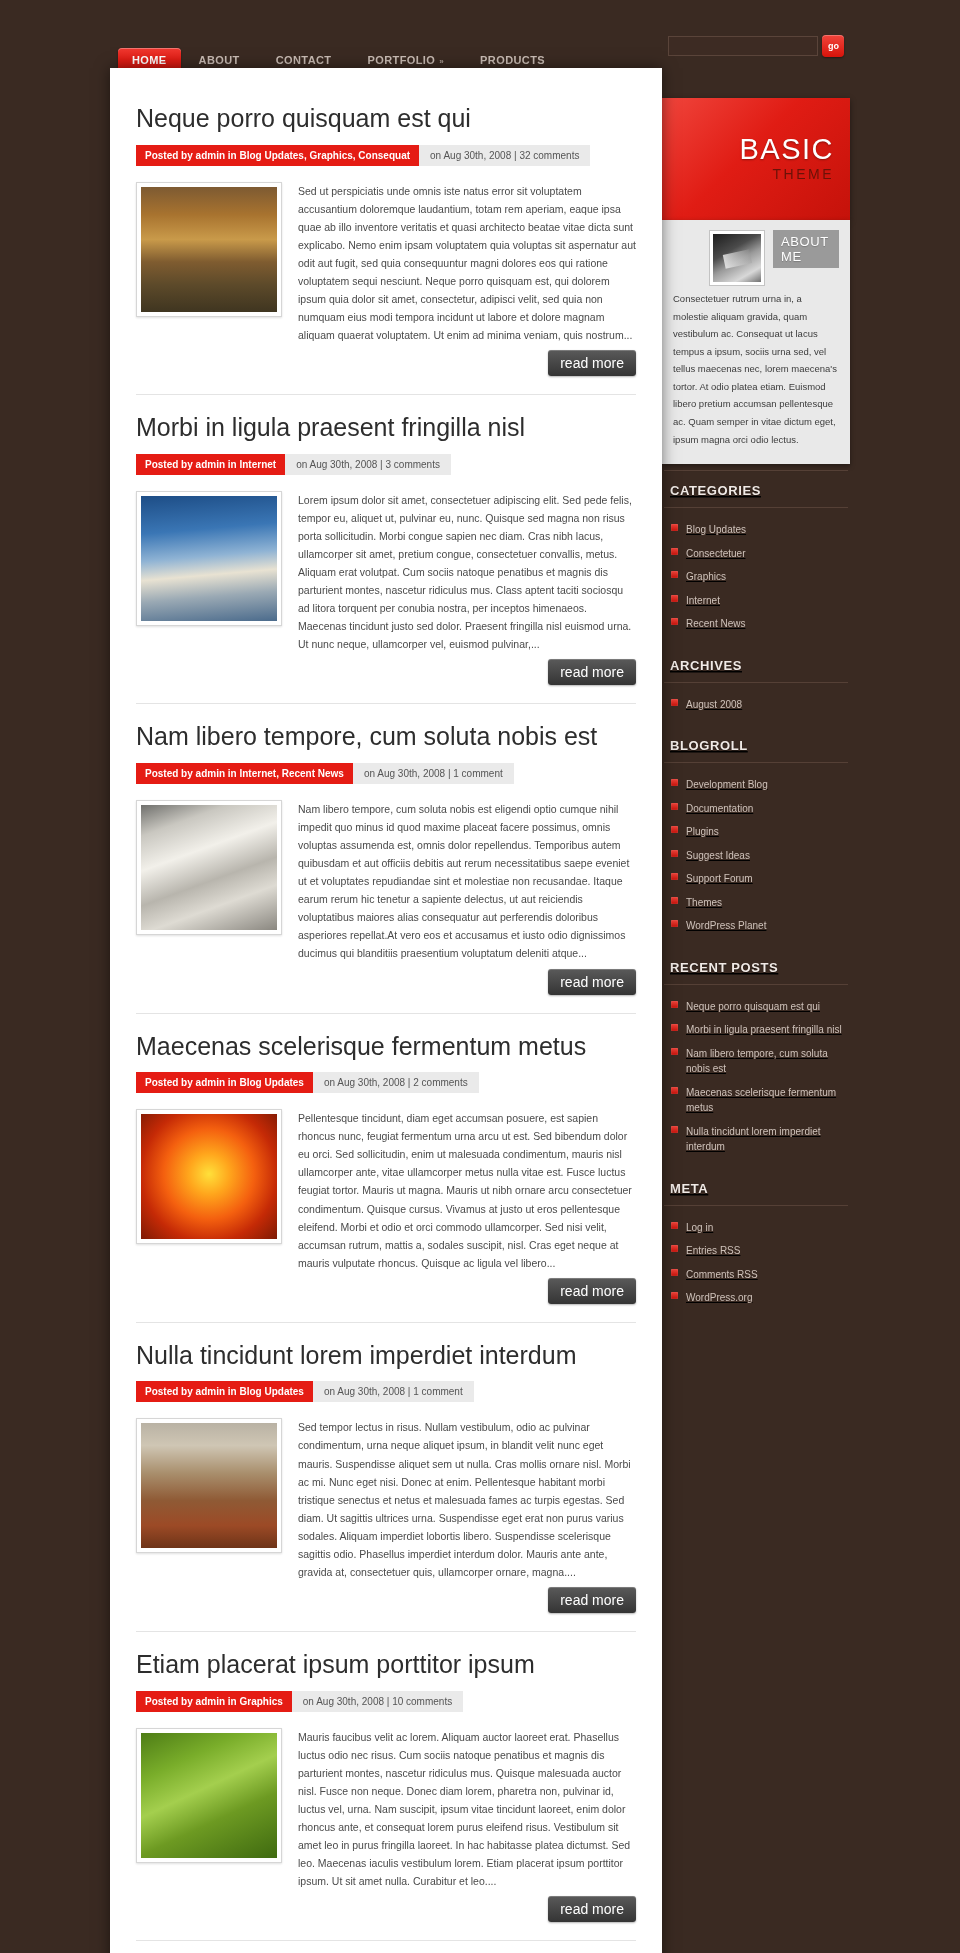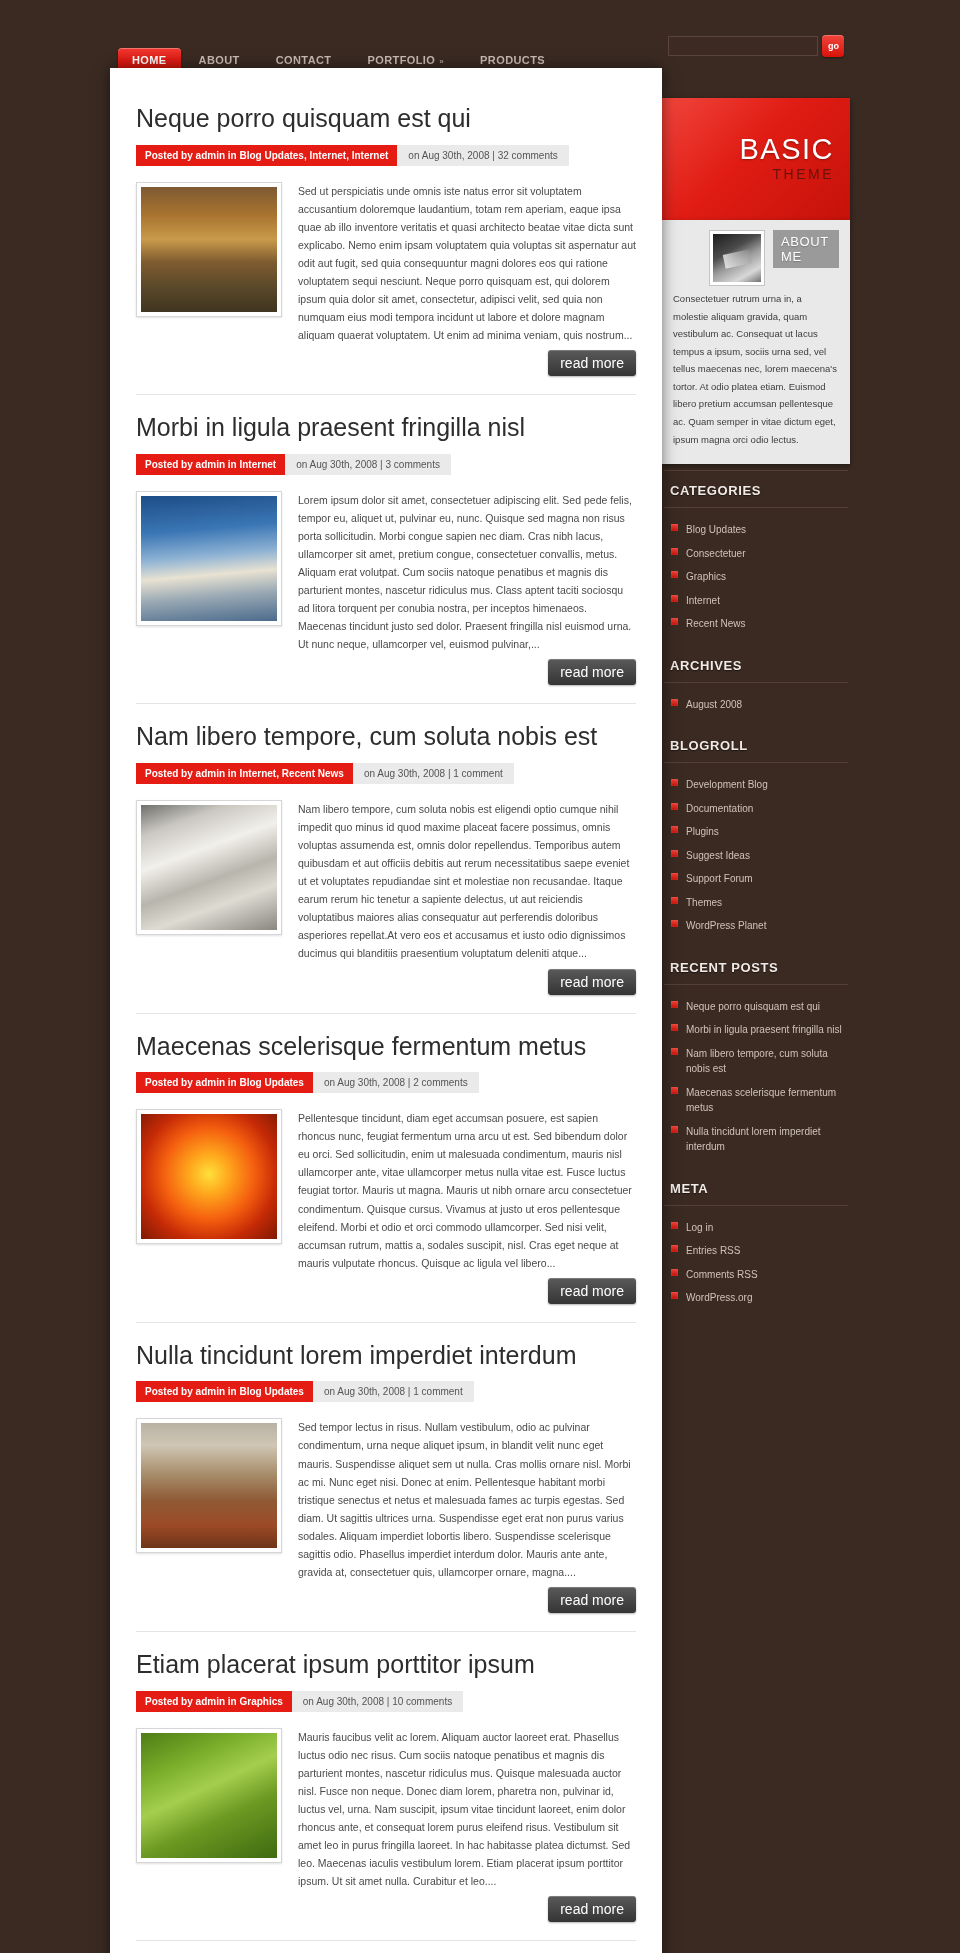--- a/index.html
+++ b/index.html
@@ -242,21 +242,21 @@
     flex: 1 1 auto;
     text-shadow: 0 1px 1px rgba(0,0,0,.2);
   }
   .about-text {
     font-size: 9.5px;
     line-height: 1.85;
     color: #3c3c3c;
     margin-top: 4px;
   }
 
-  .widget { padding: 0 2px; }
+  .widget { padding: 0 2px; text-decoration: underline; }
   .widget-title {
     color: #f1eae6;
     font-size: 13px;
     font-weight: bold;
     letter-spacing: .6px;
     text-transform: uppercase;
     padding: 12px 4px 9px 6px;
     border-bottom: 1px solid #554036;
     margin-bottom: 6px;
     text-shadow: 0 1px 1px rgba(0,0,0,.5);
@@ -299,21 +299,21 @@
     </div>
   </div>
 
   <div class="container">
 
     <div class="content">
 
       <div class="post">
         <h2 class="post-title">Neque porro quisquam est qui</h2>
         <div class="post-meta">
-          <span class="meta-red">Posted by admin in Blog Updates, Internet, Internet</span>
+          <span class="meta-red">Posted by admin in Blog Updates, Graphics, Consequat</span>
           <span class="meta-grey">on Aug 30th, 2008 | 32 comments</span>
         </div>
         <div class="post-body">
           <div class="thumb">
             <div class="thumb-inner" style="background:linear-gradient(180deg,#7d5a32 0%,#a8732f 22%,#c99a4a 42%,#7f5c30 60%,#5d4a2a 78%,#3f3520 100%);"></div>
           </div>
           <div class="excerpt">Sed ut perspiciatis unde omnis iste natus error sit voluptatem accusantium doloremque laudantium, totam rem aperiam, eaque ipsa quae ab illo inventore veritatis et quasi architecto beatae vitae dicta sunt explicabo. Nemo enim ipsam voluptatem quia voluptas sit aspernatur aut odit aut fugit, sed quia consequuntur magni dolores eos qui ratione voluptatem sequi nesciunt. Neque porro quisquam est, qui dolorem ipsum quia dolor sit amet, consectetur, adipisci velit, sed quia non numquam eius modi tempora incidunt ut labore et dolore magnam aliquam quaerat voluptatem. Ut enim ad minima veniam, quis nostrum...</div>
         </div>
         <div class="readmore-row">
           <span class="readmore">read more</span>

